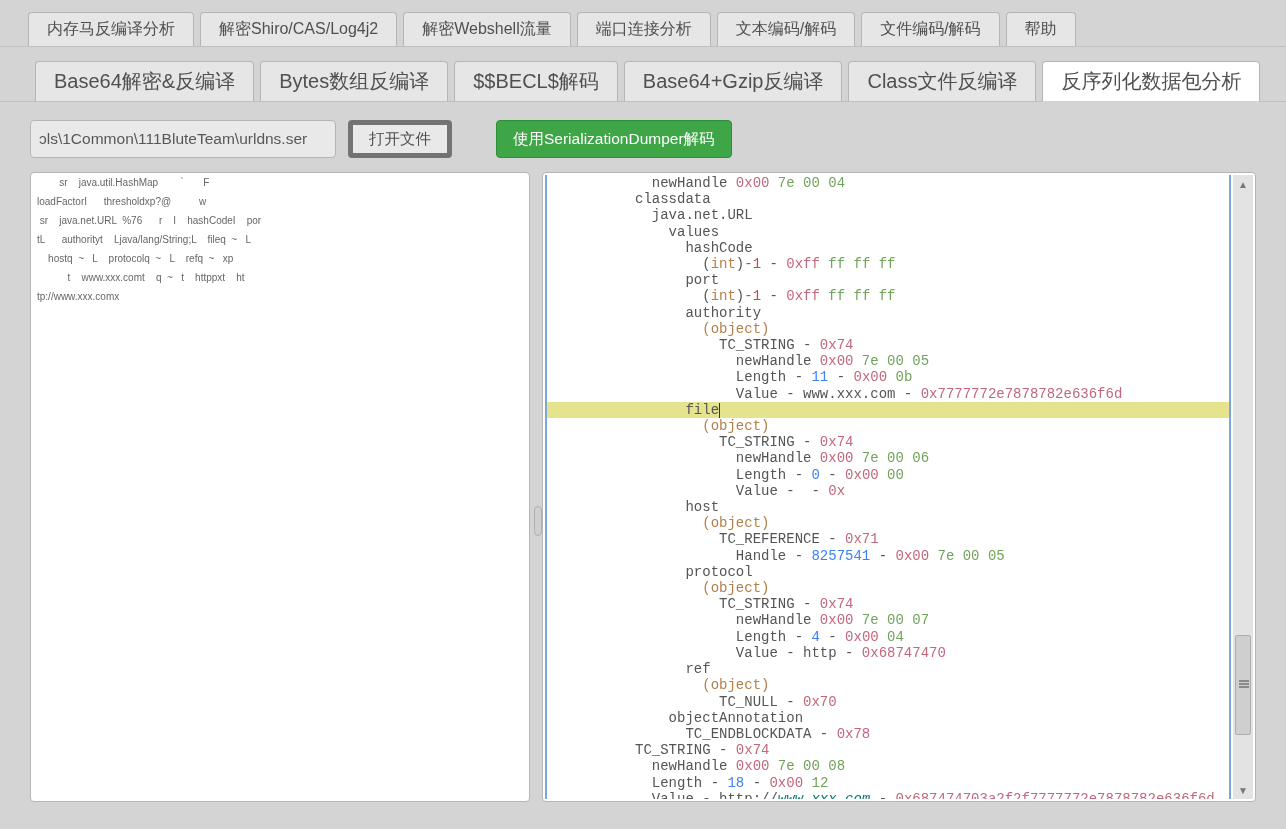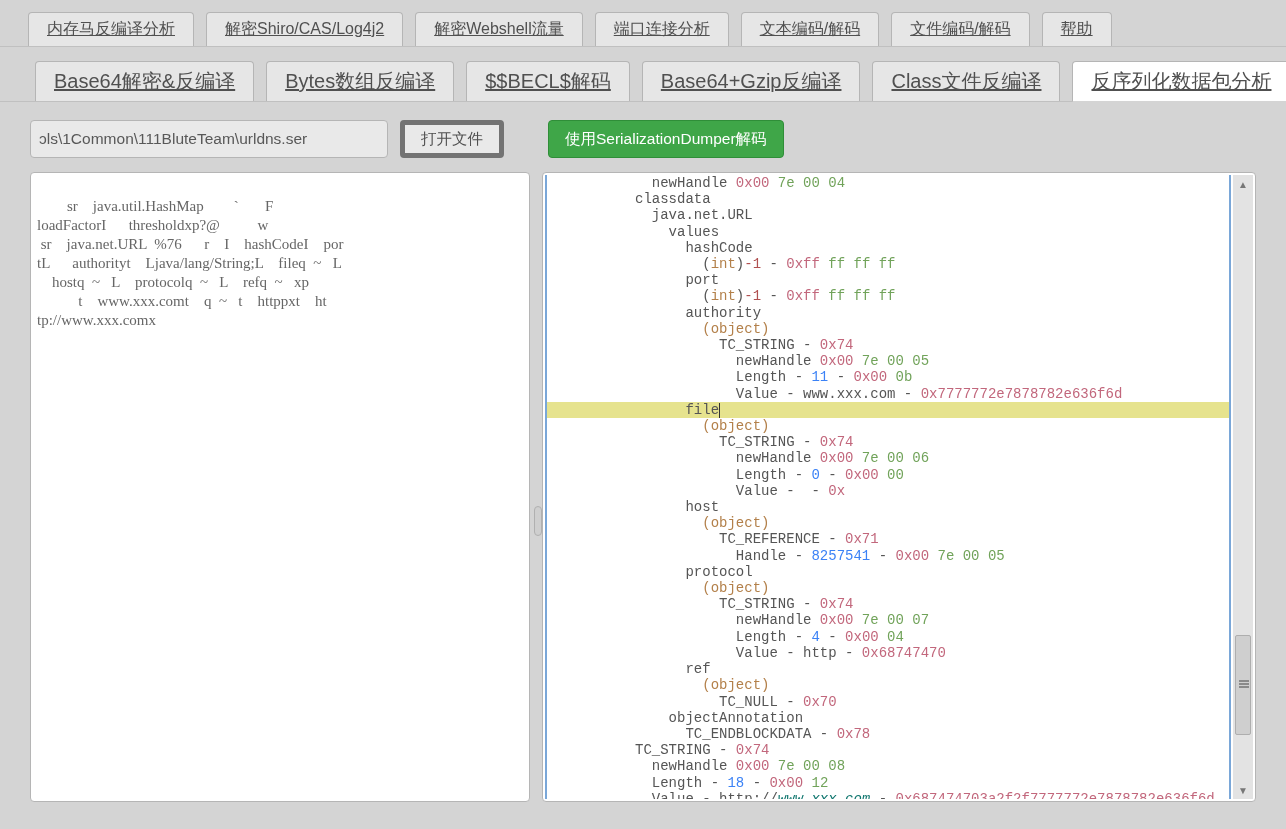--- a/index.html
+++ b/index.html
@@ -17,30 +17,29 @@
   
   .tabstrip {
     display: flex;
     align-items: flex-end;
     padding: 12px 0 0 28px;
     border-bottom: 1px solid #c0c0c0;
     background: #d4d4d4;
   }
   .tab {
     padding: 6px 18px;
-    margin-right: 12px;
+    margin-right: 6px;
     background: #e6e6e6;
     border: 1px solid #b5b5b5;
     border-radius: 4px 4px 0 0;
     border-bottom: none;
     cursor: pointer;
     color: #505050;
     font-size: 16px;
     white-space: nowrap;
-    text-decoration: underline;
   }
 
   
   .subtabstrip {
     display: flex;
     align-items: flex-end;
     padding: 14px 0 0 35px;
     border-bottom: 1px solid #c0c0c0;
     background: #d4d4d4;
   }
@@ -52,21 +51,21 @@
   }
 
   
   .actionbar {
     display: flex;
     align-items: center;
     padding: 18px 0 0 30px;
     gap: 12px;
   }
   .path-input {
-    width: 358px;
+    width: 306px;
     height: 38px;
     background: #e9e9e9;
     border: 1px solid #b5b5b5;
     border-radius: 4px;
     padding: 0 8px;
     font-size: 15.5px;
     color: #585858;
     font-family: inherit;
   }
   .btn {
@@ -97,24 +96,24 @@
     background: #fff;
     border: 1px solid #b5b5b5;
     border-radius: 4px;
     height: 630px;
     position: relative;
   }
   .panel.left  { width: 500px; }
   .panel.right { flex: 1 1 auto; }
 
   .left-text {
-    font-family: Liberation Serif, serif;
-    font-size: 15px;
+    font-family: Liberation Sans, sans-serif;
+    font-size: 10px;
     color: #666;
-    padding: 24px 6px;
+    padding: 0 6px;
     white-space: pre;
     line-height: 19px;
   }
 
   .right-inner {
     position: absolute;
     left:2px; right: 24px; top: 2px; bottom: 2px;
     border-left: 2px solid #7aa7d8;
     border-right: 2px solid #7aa7d8;
     overflow: hidden;

